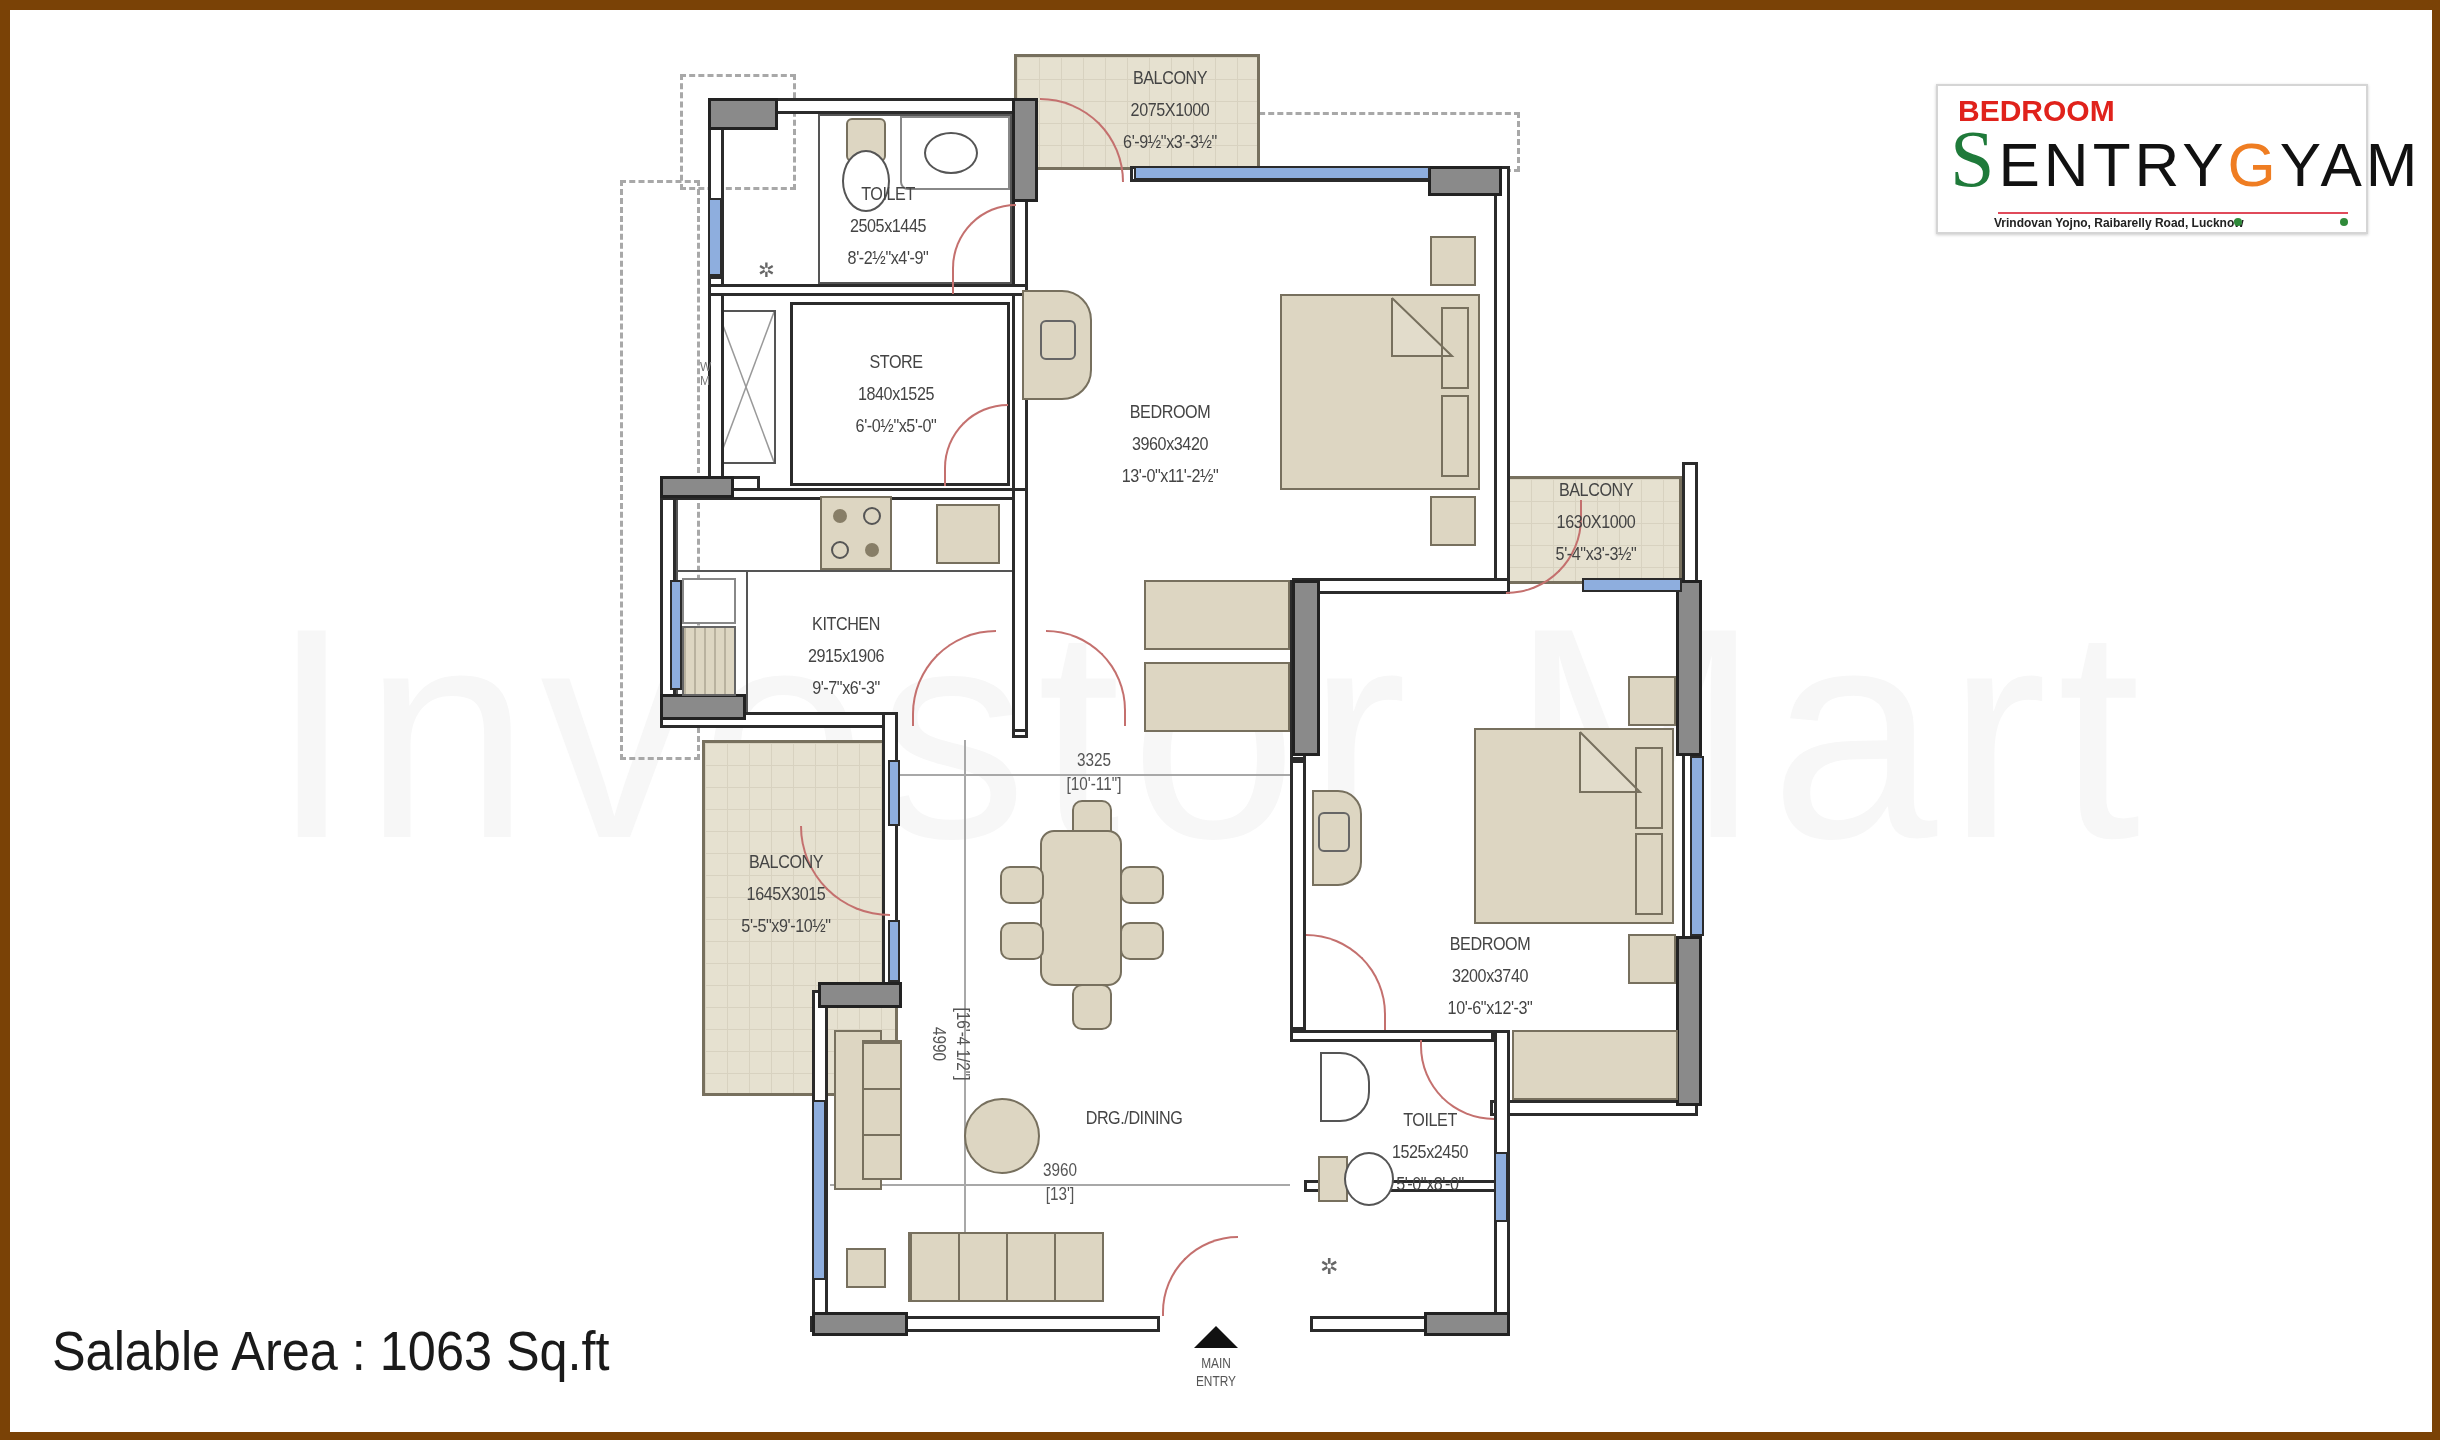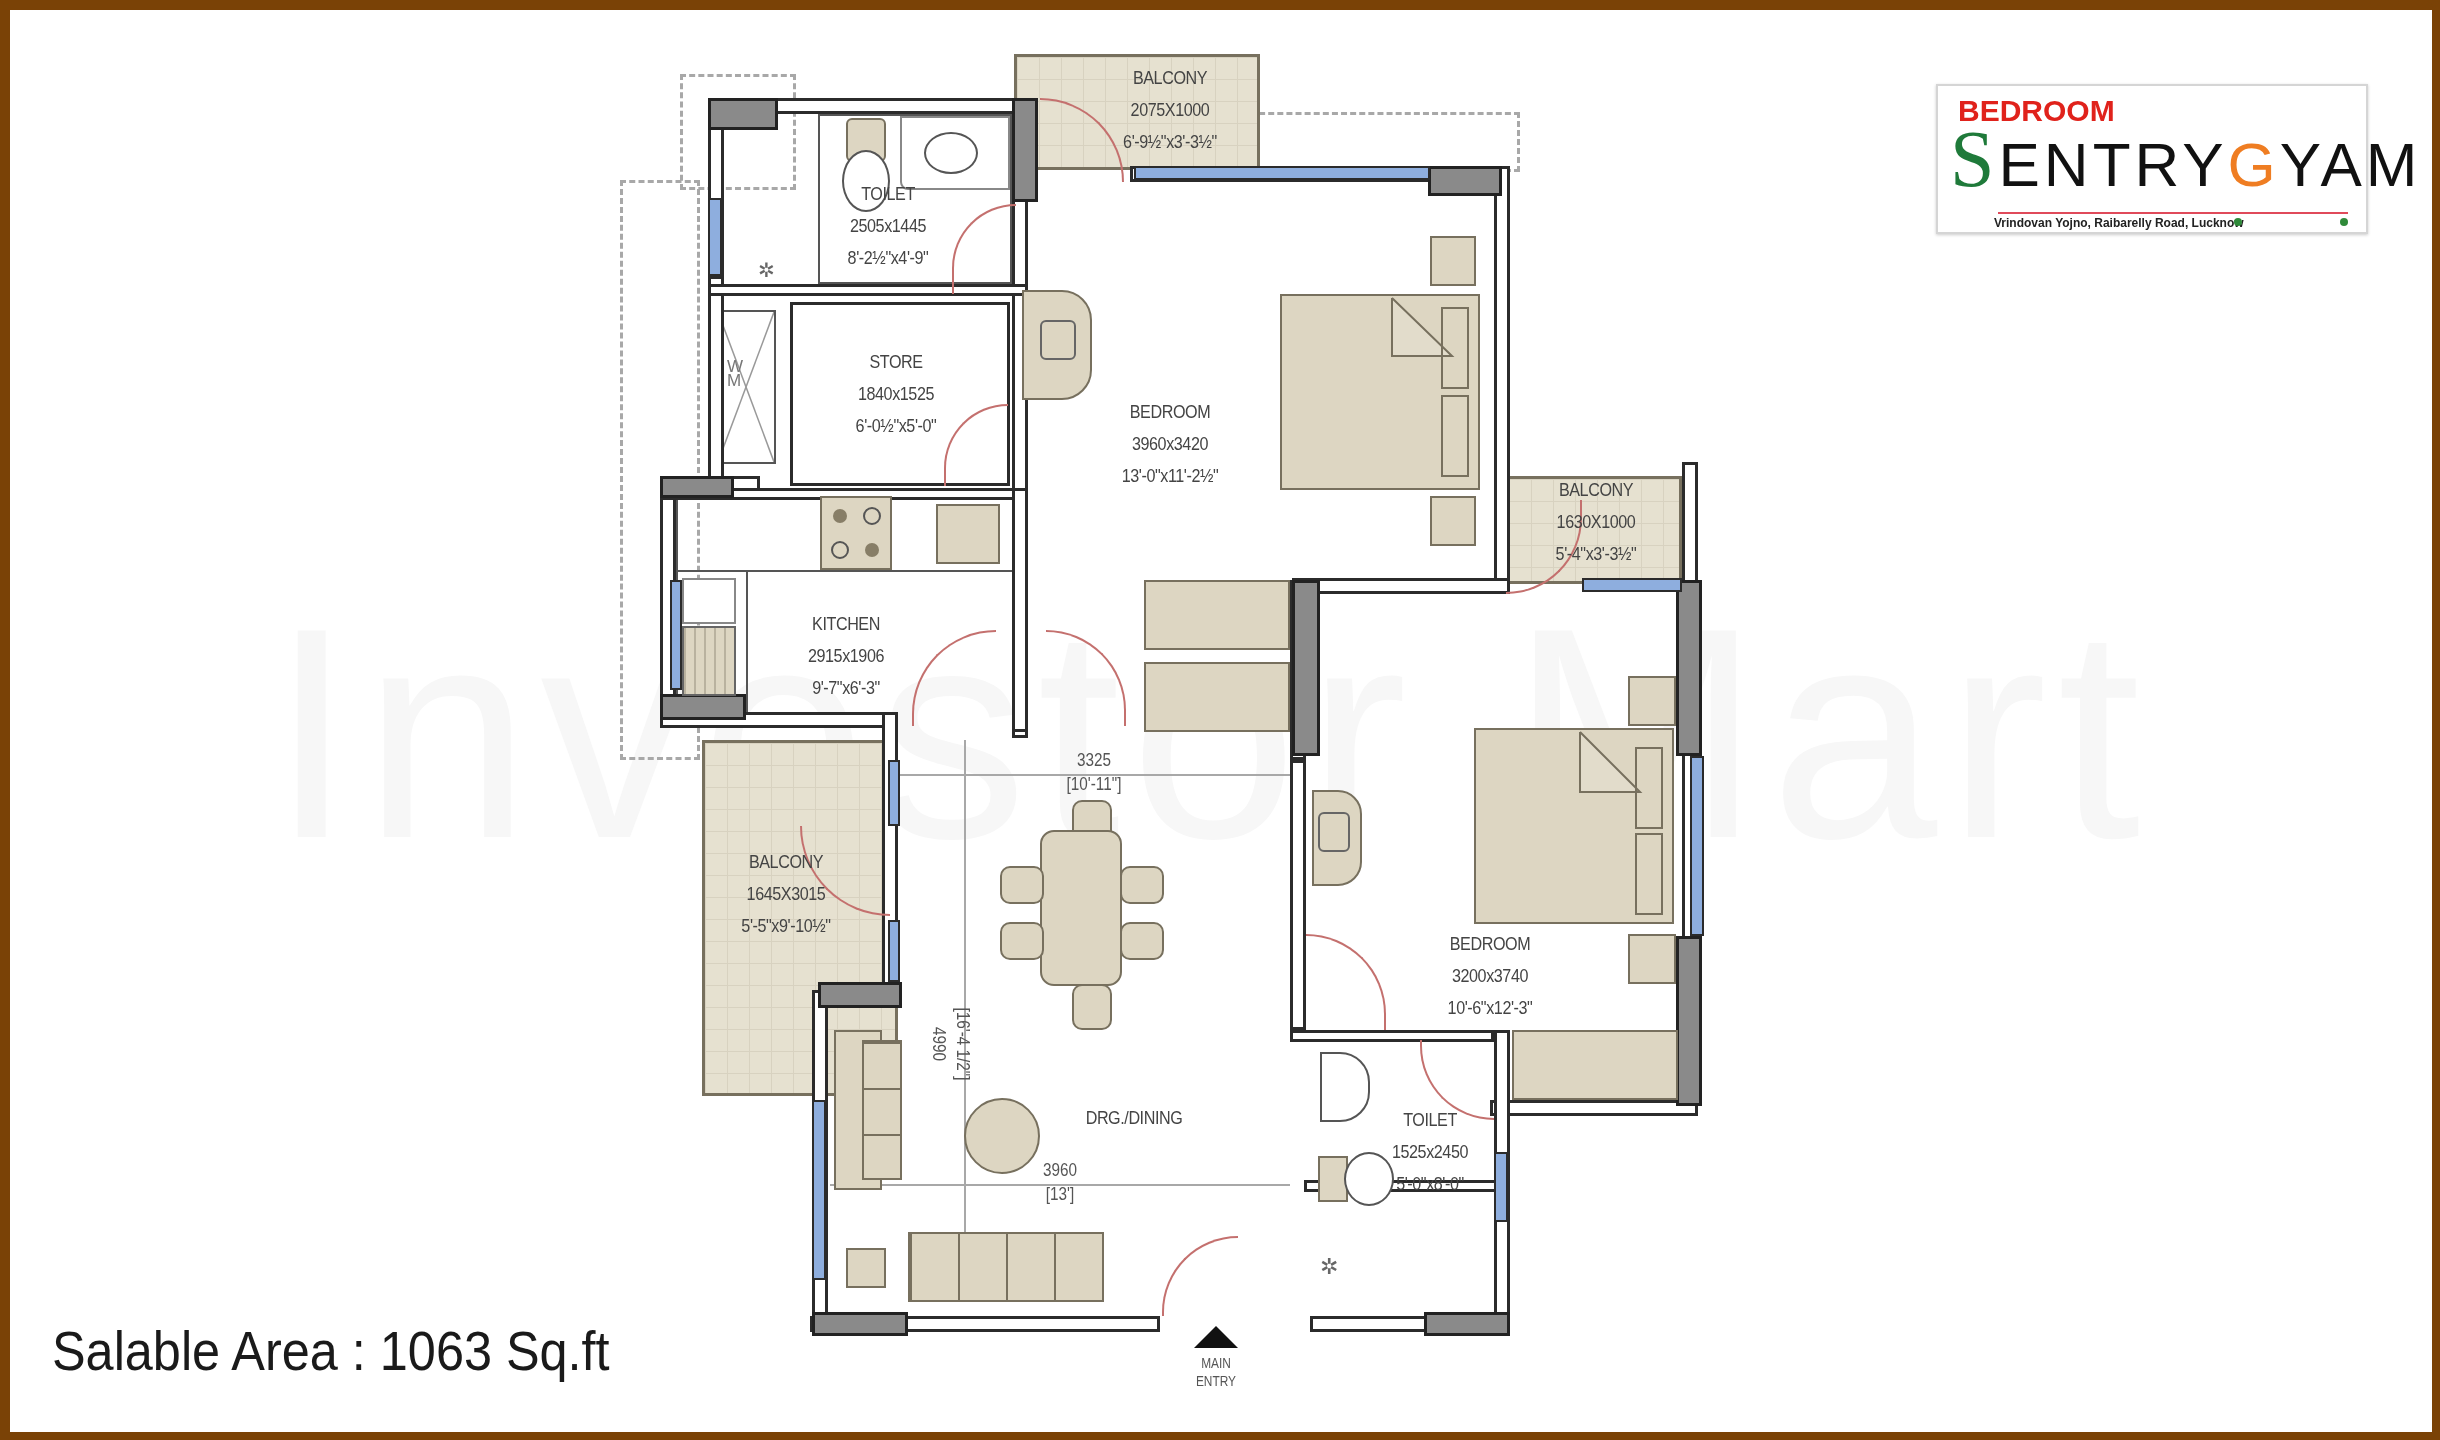--- a/index.html
+++ b/index.html
@@ -115,21 +115,21 @@
   <div class="abs" style="left:900px;top:116px;width:110px;height:74px;border:2px solid #888;border-radius:0 0 0 8px;z-index:6;"></div>
   <div class="abs" style="left:924px;top:132px;width:54px;height:42px;border:2px solid #555;border-radius:50%;z-index:7;"></div>
   <div class="abs" style="left:758px;top:258px;font-size:20px;color:#666;z-index:8;">✲</div>
 
   <div class="thin" style="left:716px;top:310px;width:60px;height:154px;">
     <svg width="56" height="150" style="position:absolute;left:0;top:0;">
         <line x1="0" y1="0" x2="56" y2="150" stroke="#999" stroke-width="1.5"></line>
         <line x1="56" y1="0" x2="0" y2="150" stroke="#999" stroke-width="1.5"></line>
       </svg>
   </div>
-  <div class="abs" style="left:700px;top:360px;width:14px;font-size:17px;color:#777;line-height:14px;z-index:8;margin-left:27px;">W M</div>
+  <div class="abs" style="left:700px;top:360px;width:14px;font-size:12px;color:#777;line-height:14px;z-index:8;">W M</div>
 
   <div class="abs tan" style="left:1022px;top:290px;width:70px;height:110px;z-index:6;border-radius:0 30px 30px 0;"></div>
   <div class="abs" style="left:1040px;top:320px;width:36px;height:40px;border:2px solid #666;border-radius:6px;z-index:7;"></div>
   <div class="abs tan" style="left:1430px;top:236px;width:46px;height:50px;z-index:6;"></div>
   <div class="abs tan" style="left:1430px;top:496px;width:46px;height:50px;z-index:6;"></div>
   <div class="abs tan" style="left:1280px;top:294px;width:200px;height:196px;z-index:6;">
     <svg width="196" height="192" style="position:absolute;left:0;top:0;">
         <polyline points="110,2 110,60 170,60 110,2" fill="#e2dccb" stroke="#77705e" stroke-width="2"></polyline>
         <rect x="160" y="12" width="26" height="80" fill="none" stroke="#77705e" stroke-width="2"></rect>
         <rect x="160" y="100" width="26" height="80" fill="none" stroke="#77705e" stroke-width="2"></rect>

